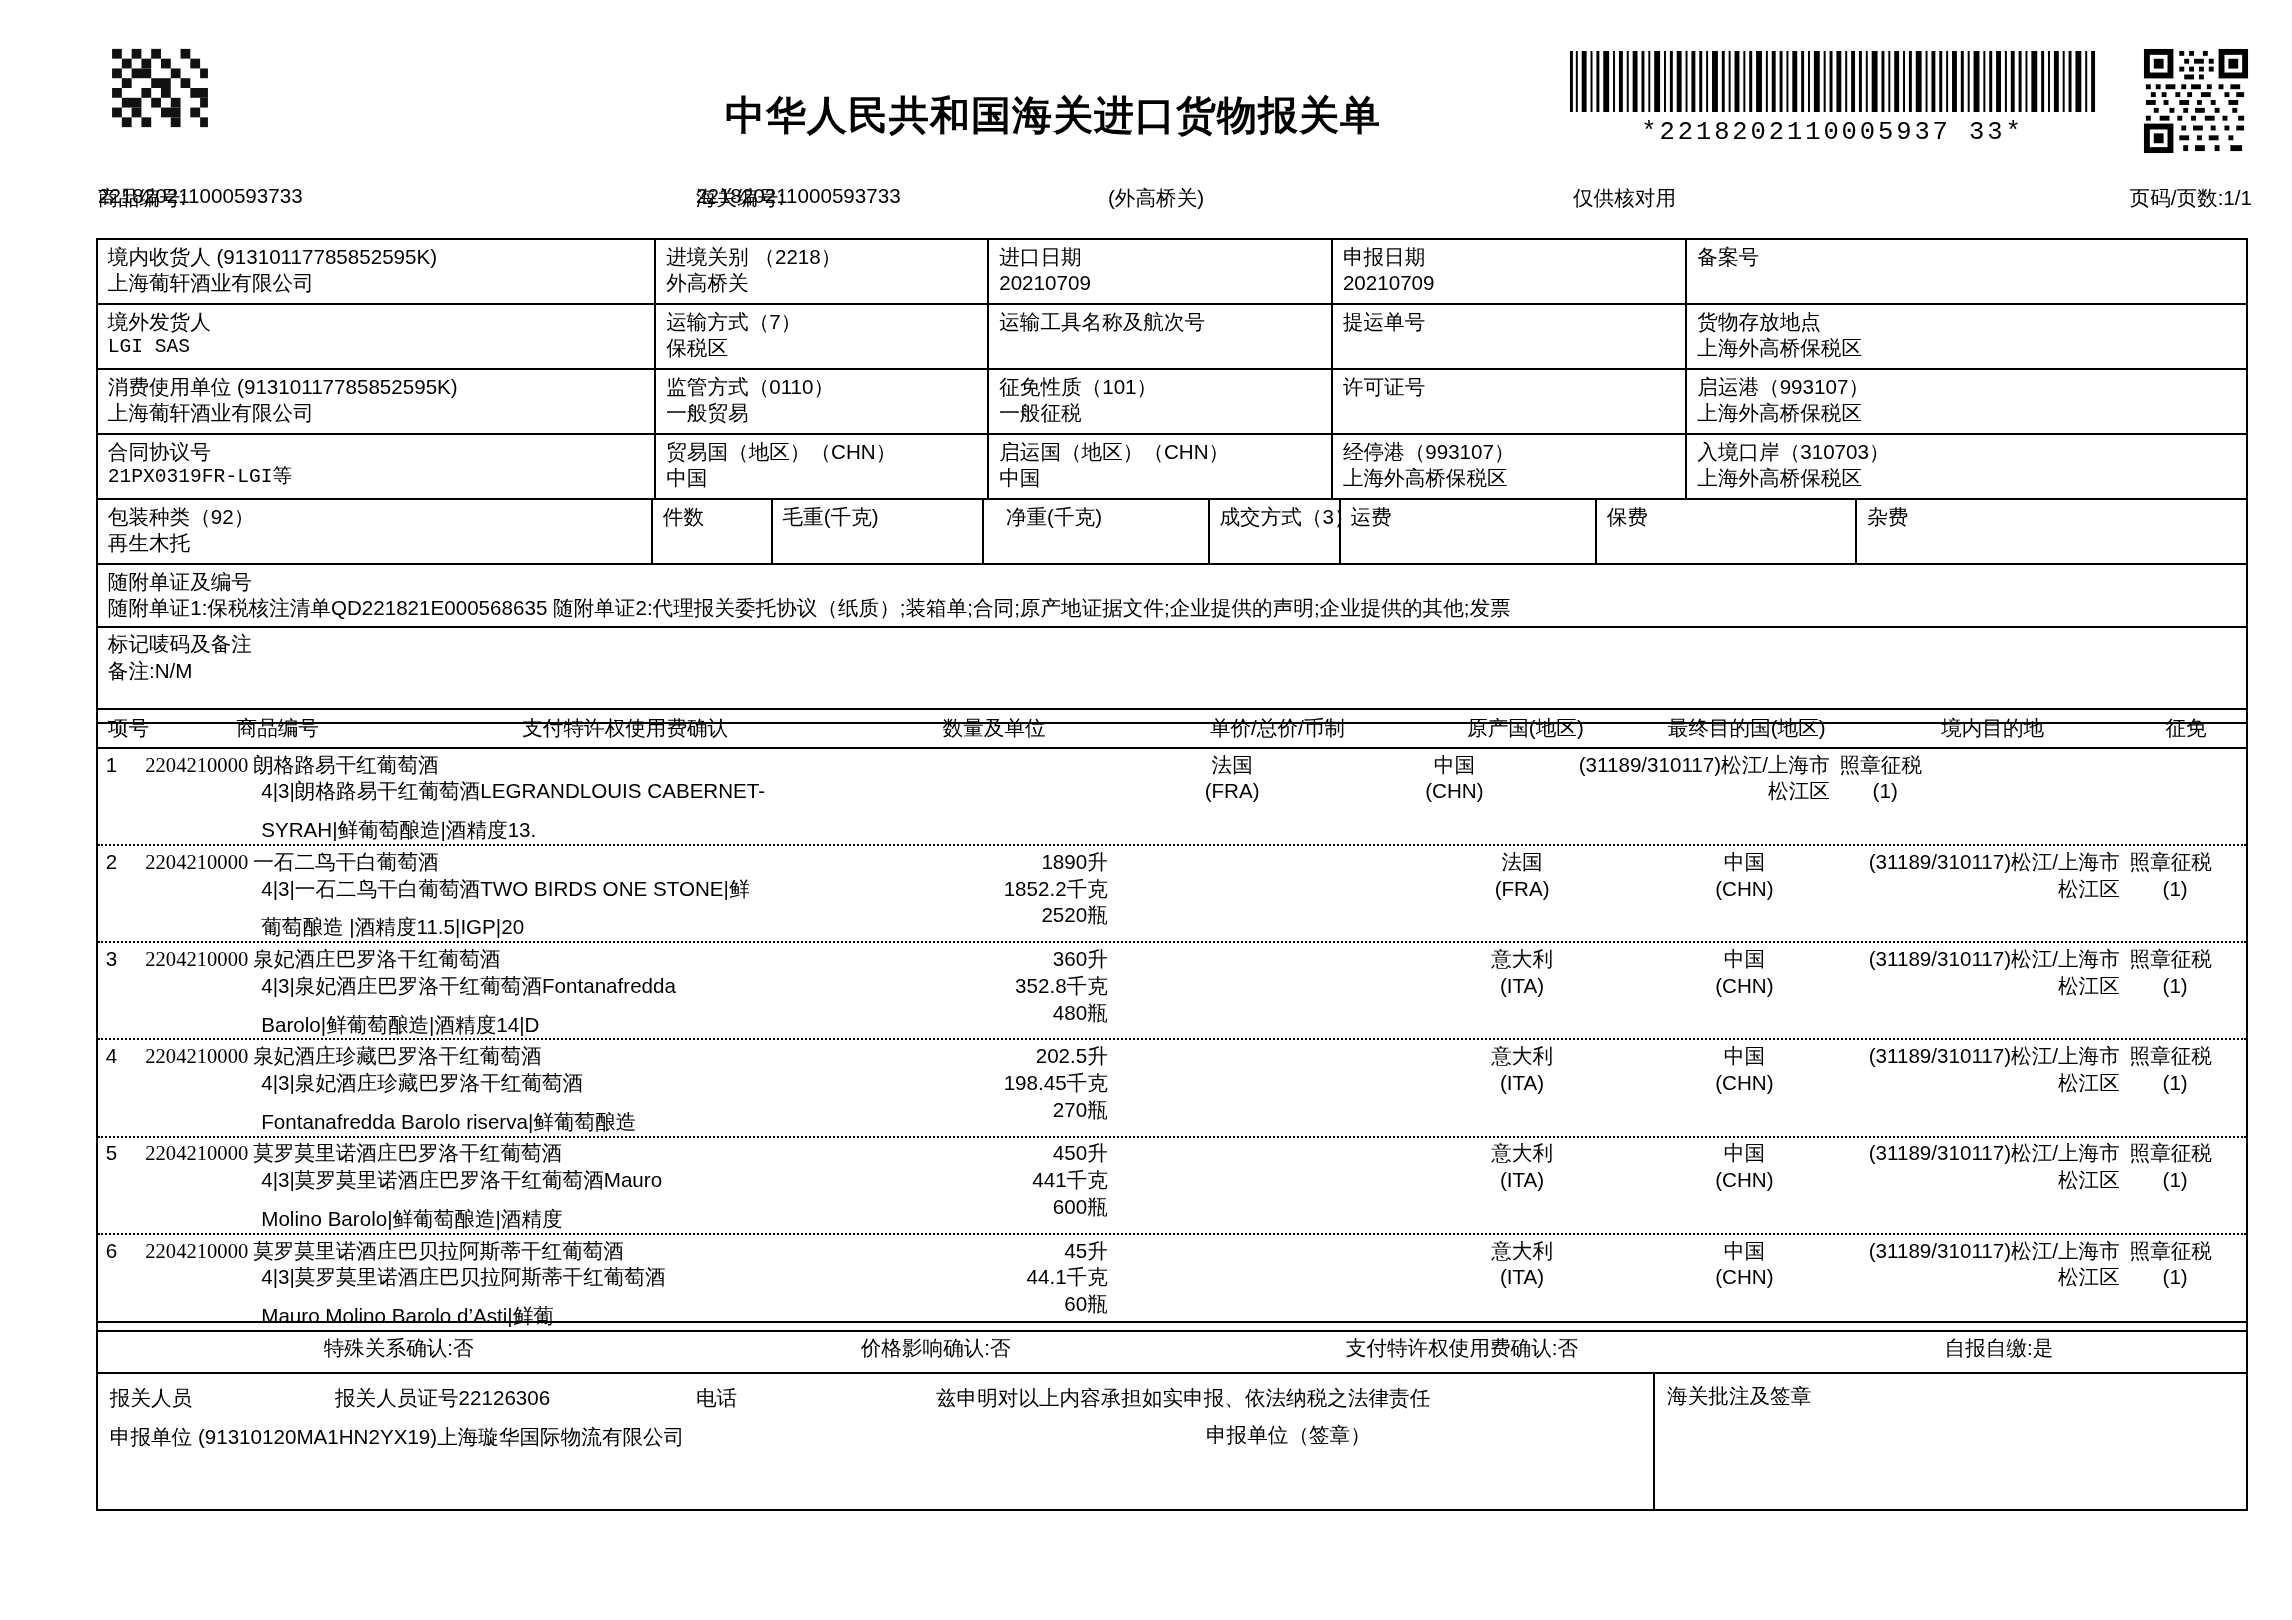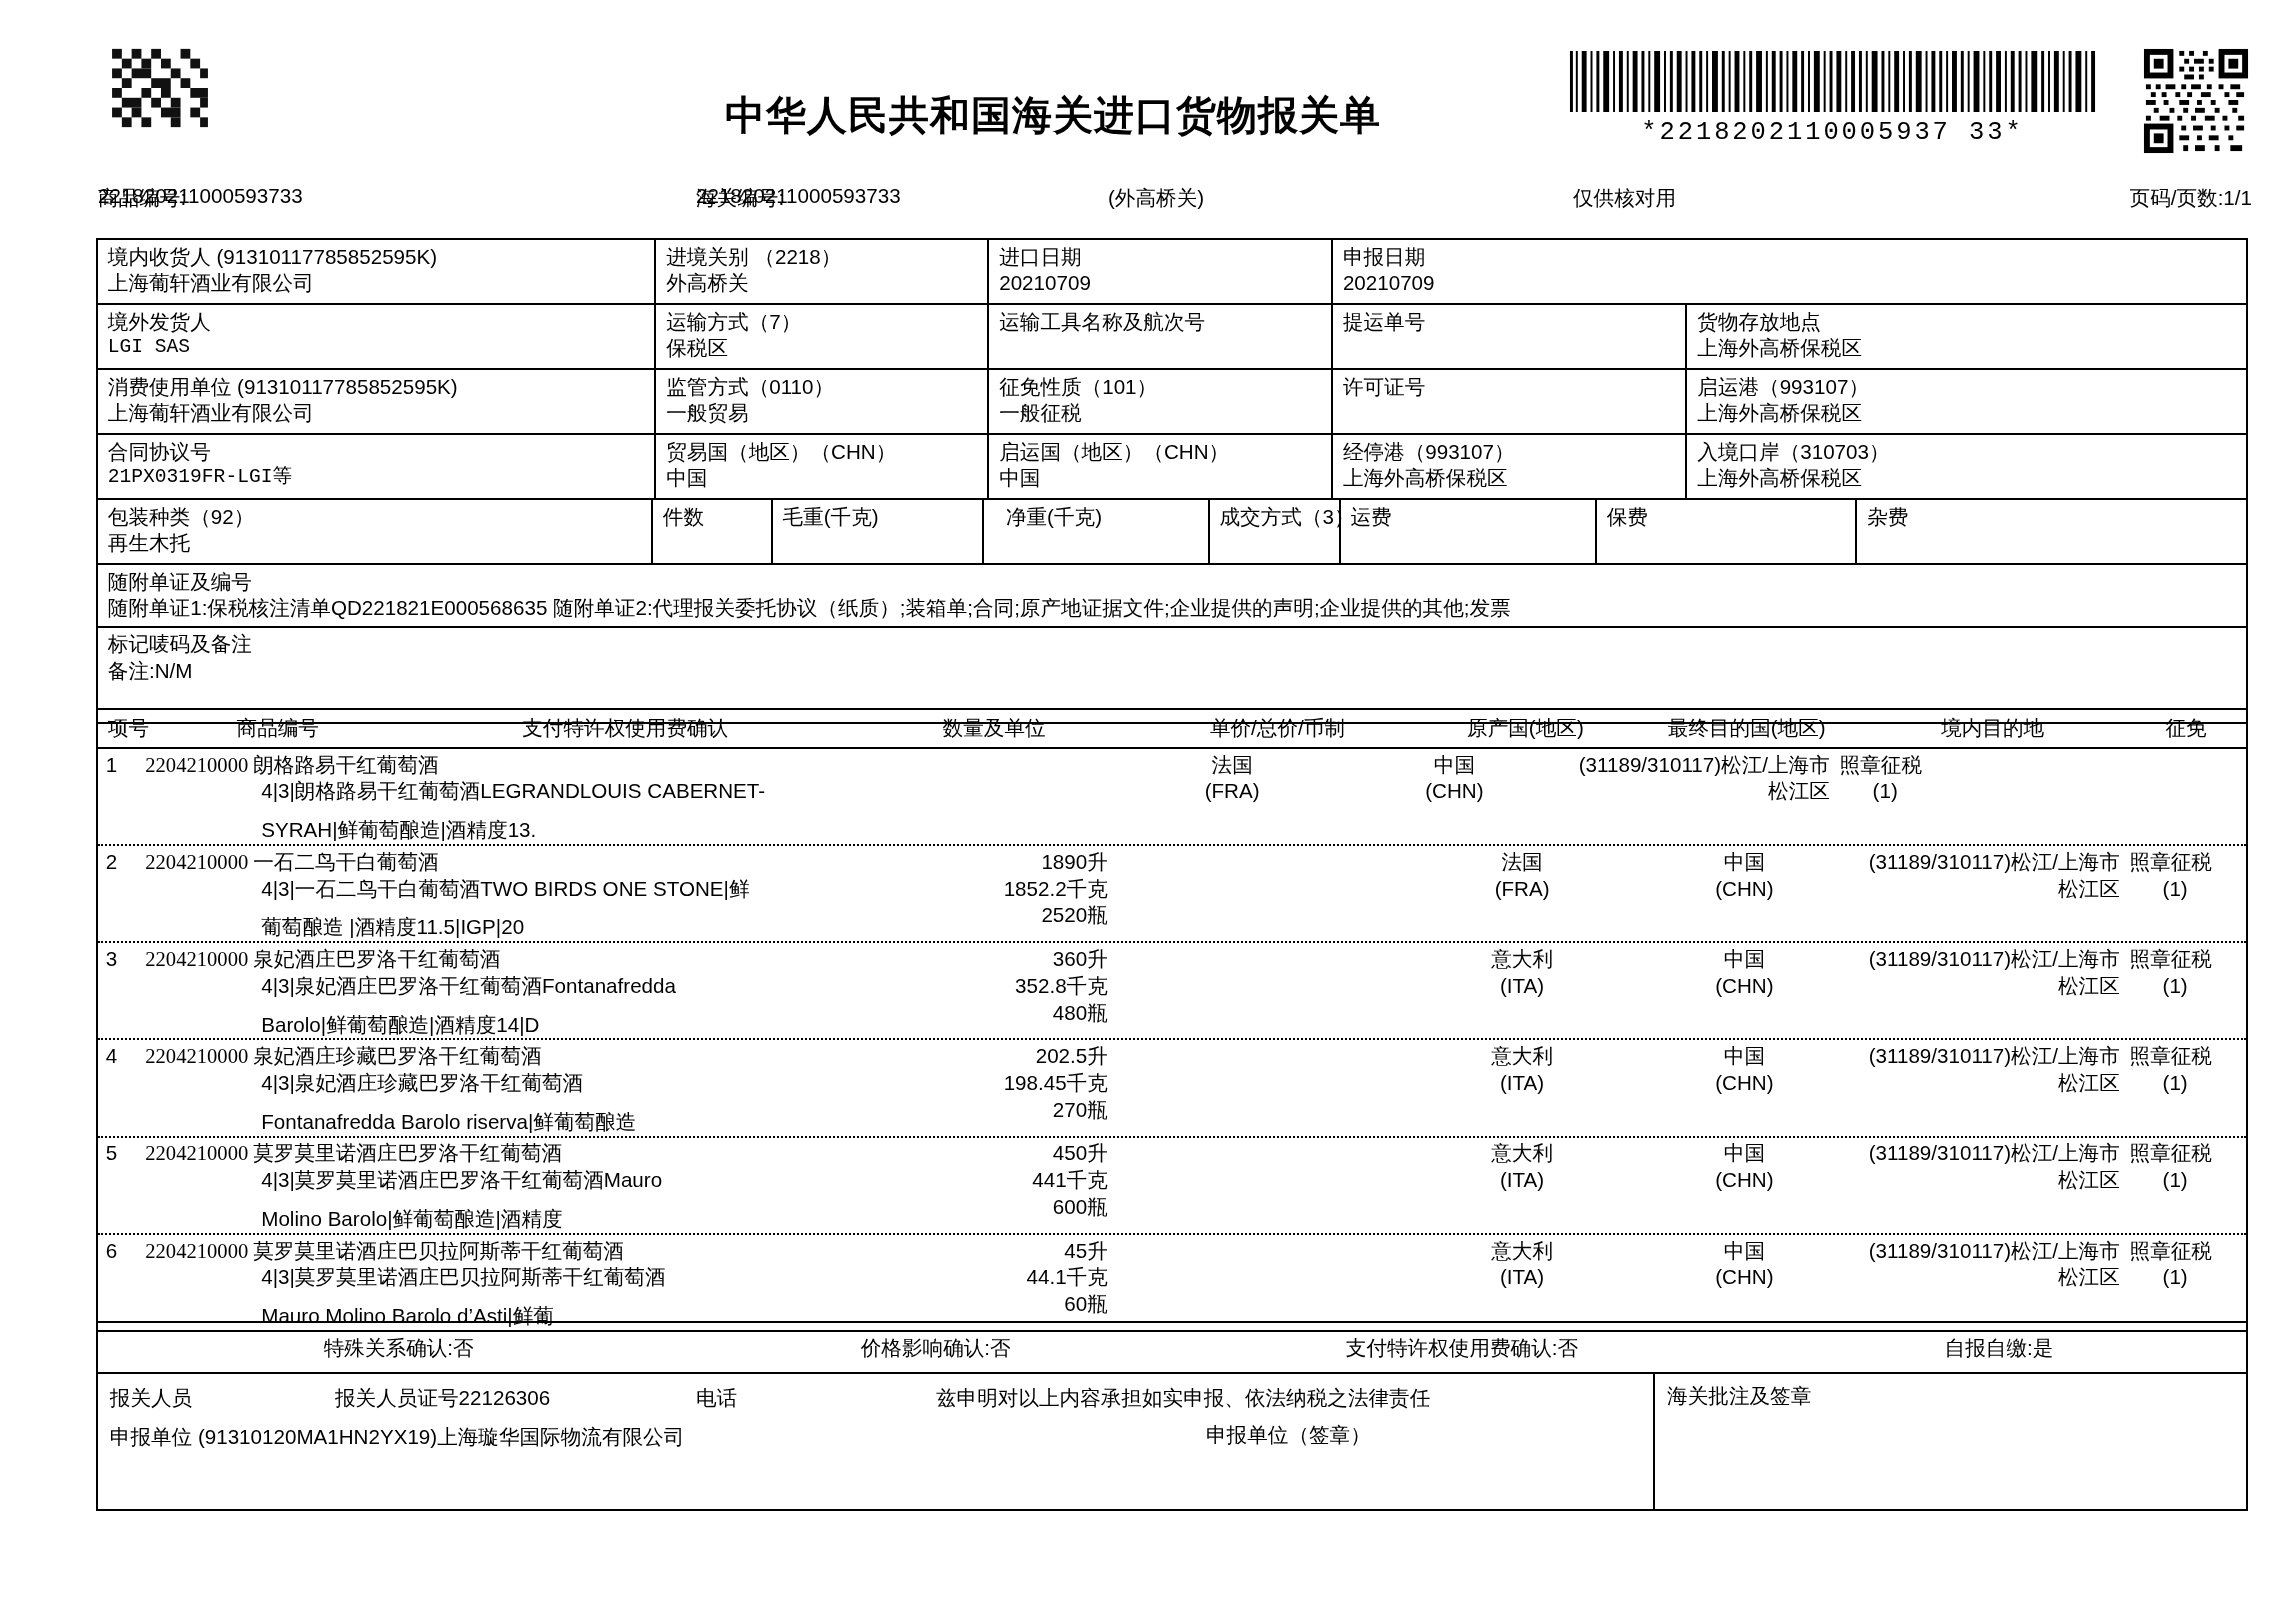--- a/index.html
+++ b/index.html
@@ -487,20 +487,24 @@
         <span class="val">外高桥关</span>
       </div>
       <div class="cell c3">
         <span class="lab">进口日期</span>
         <span class="val">20210709</span>
       </div>
       <div class="cell c4">
         <span class="lab">申报日期</span>
         <span class="val">20210709</span>
       </div>
+      <div class="cell c5">
+        <span class="lab">备案号</span>
+        <span class="val"></span>
+      </div>
     </div>
 
     <div class="row">
       <div class="cell c1">
         <span class="lab">境外发货人</span>
         <span class="val mono">LGI SAS</span>
       </div>
       <div class="cell c2">
         <span class="lab">运输方式（7）</span>
         <span class="val">保税区</span>

